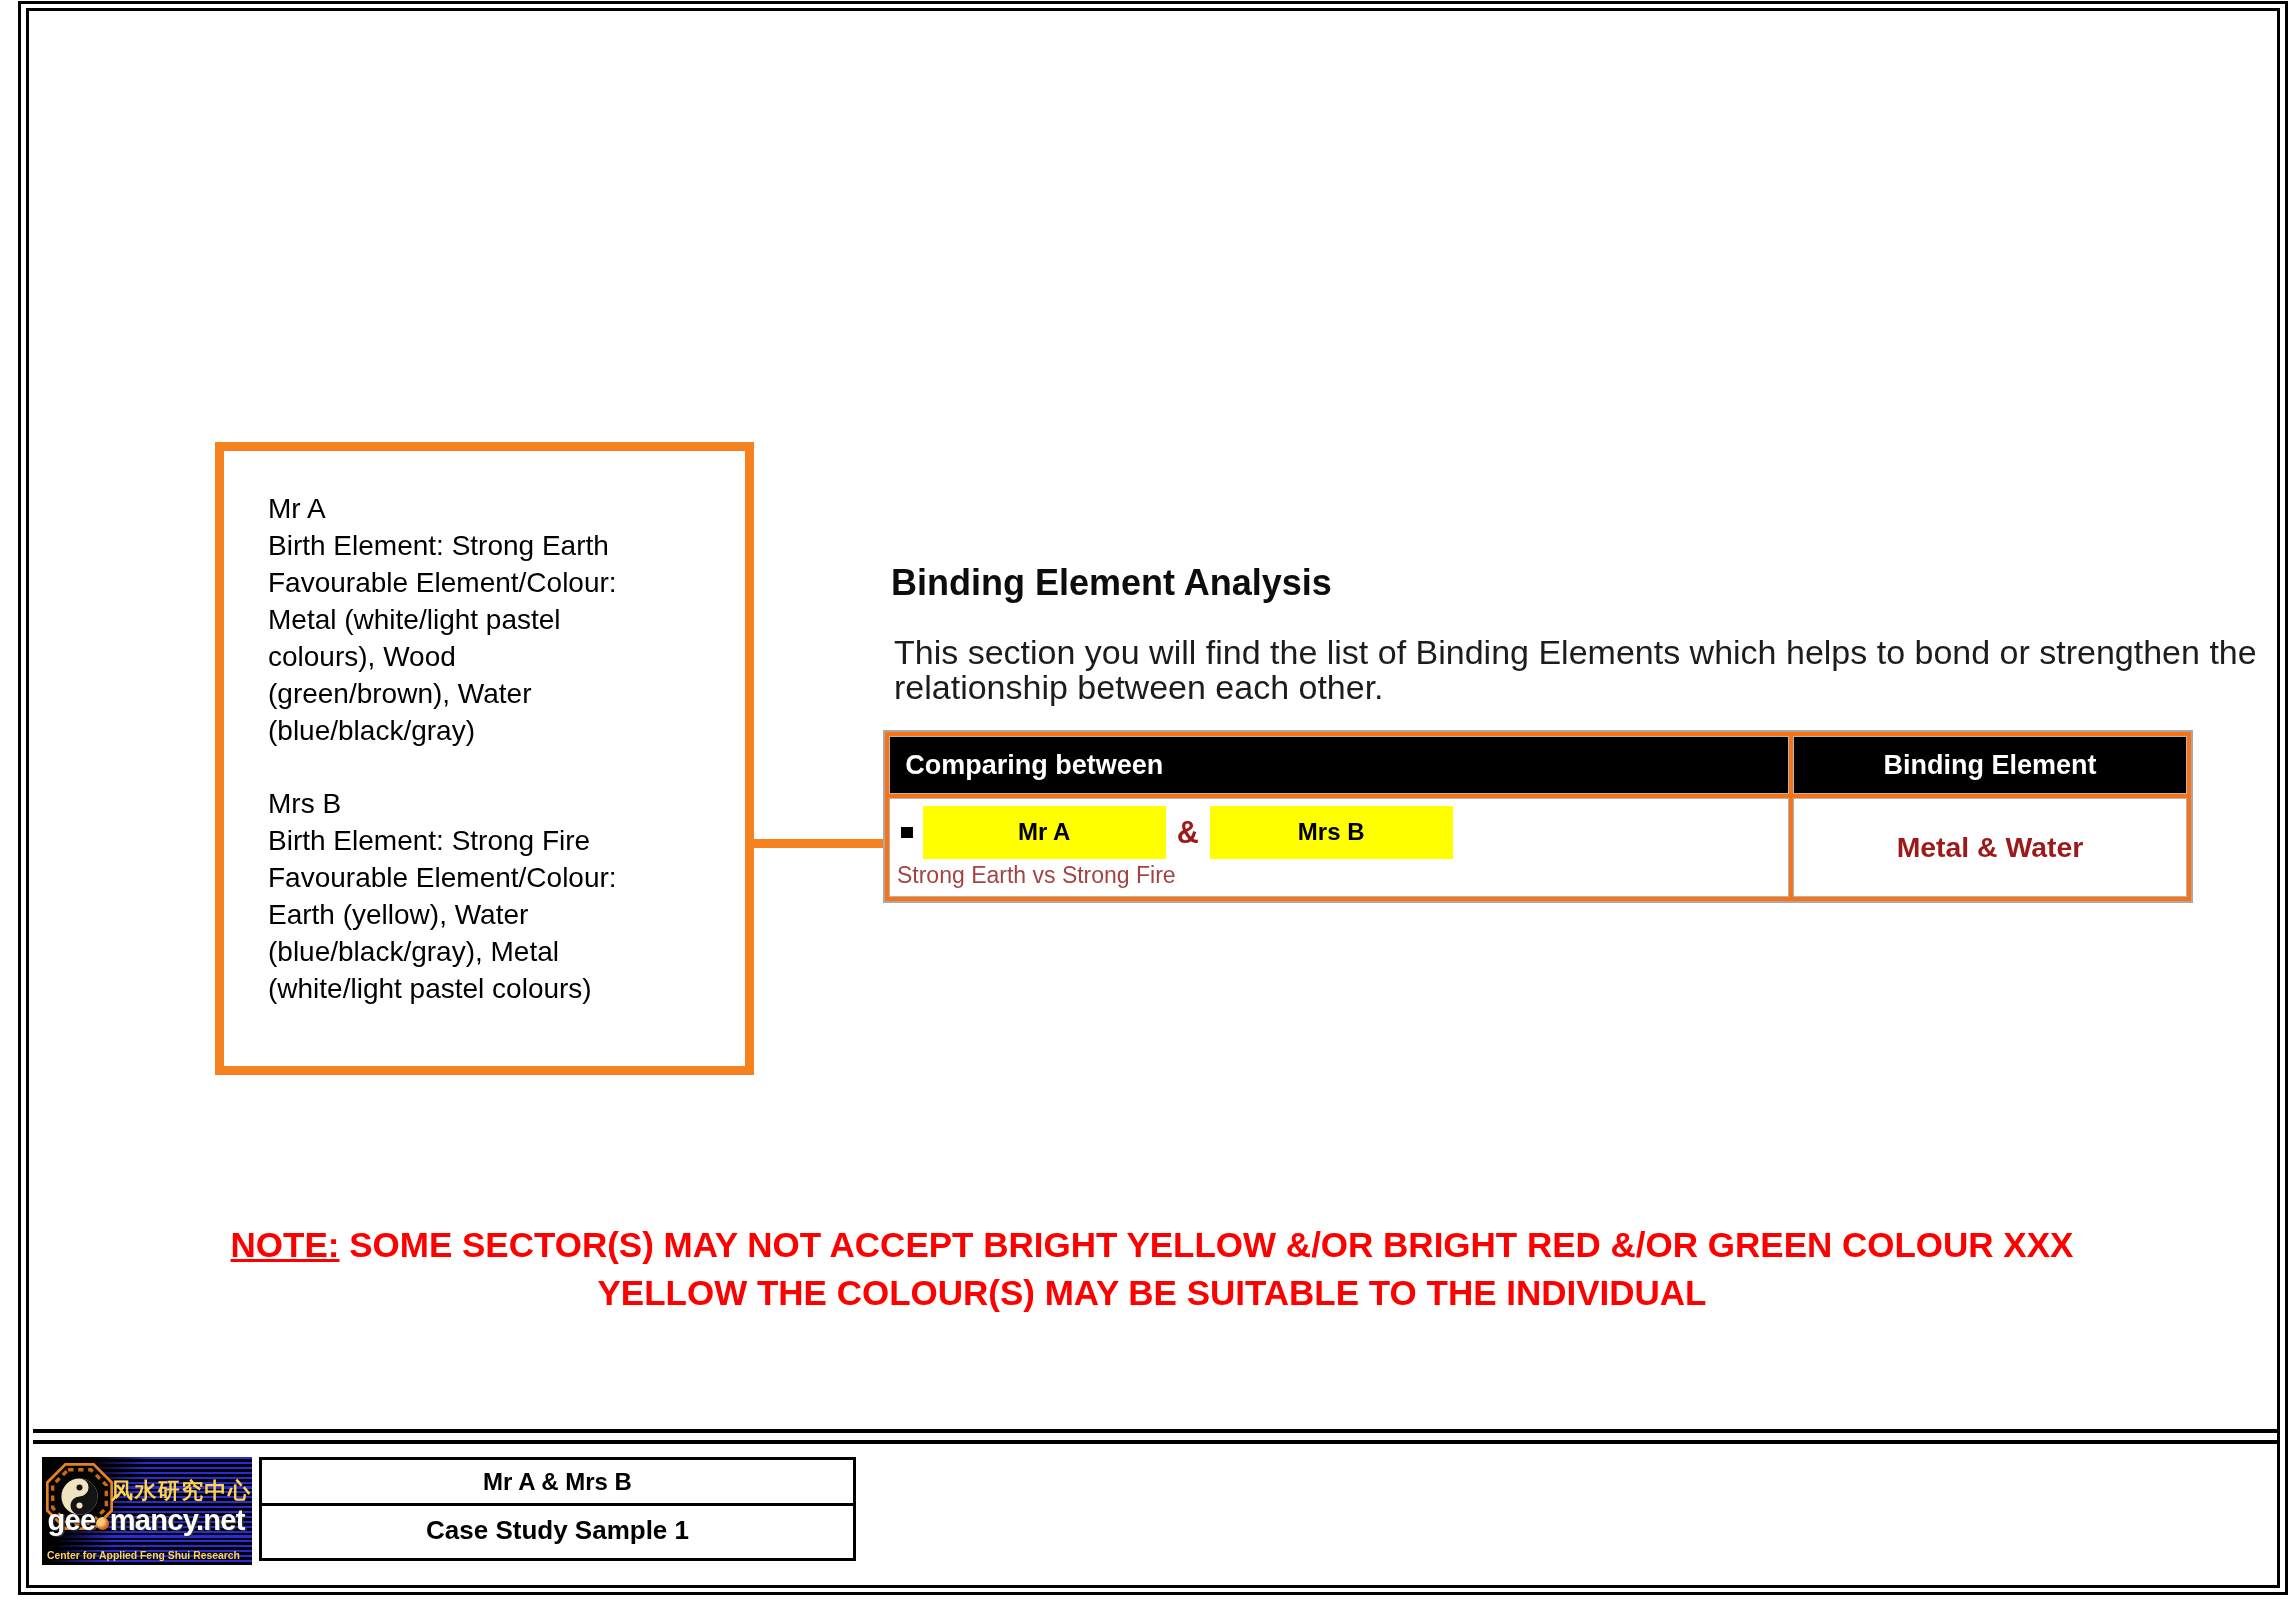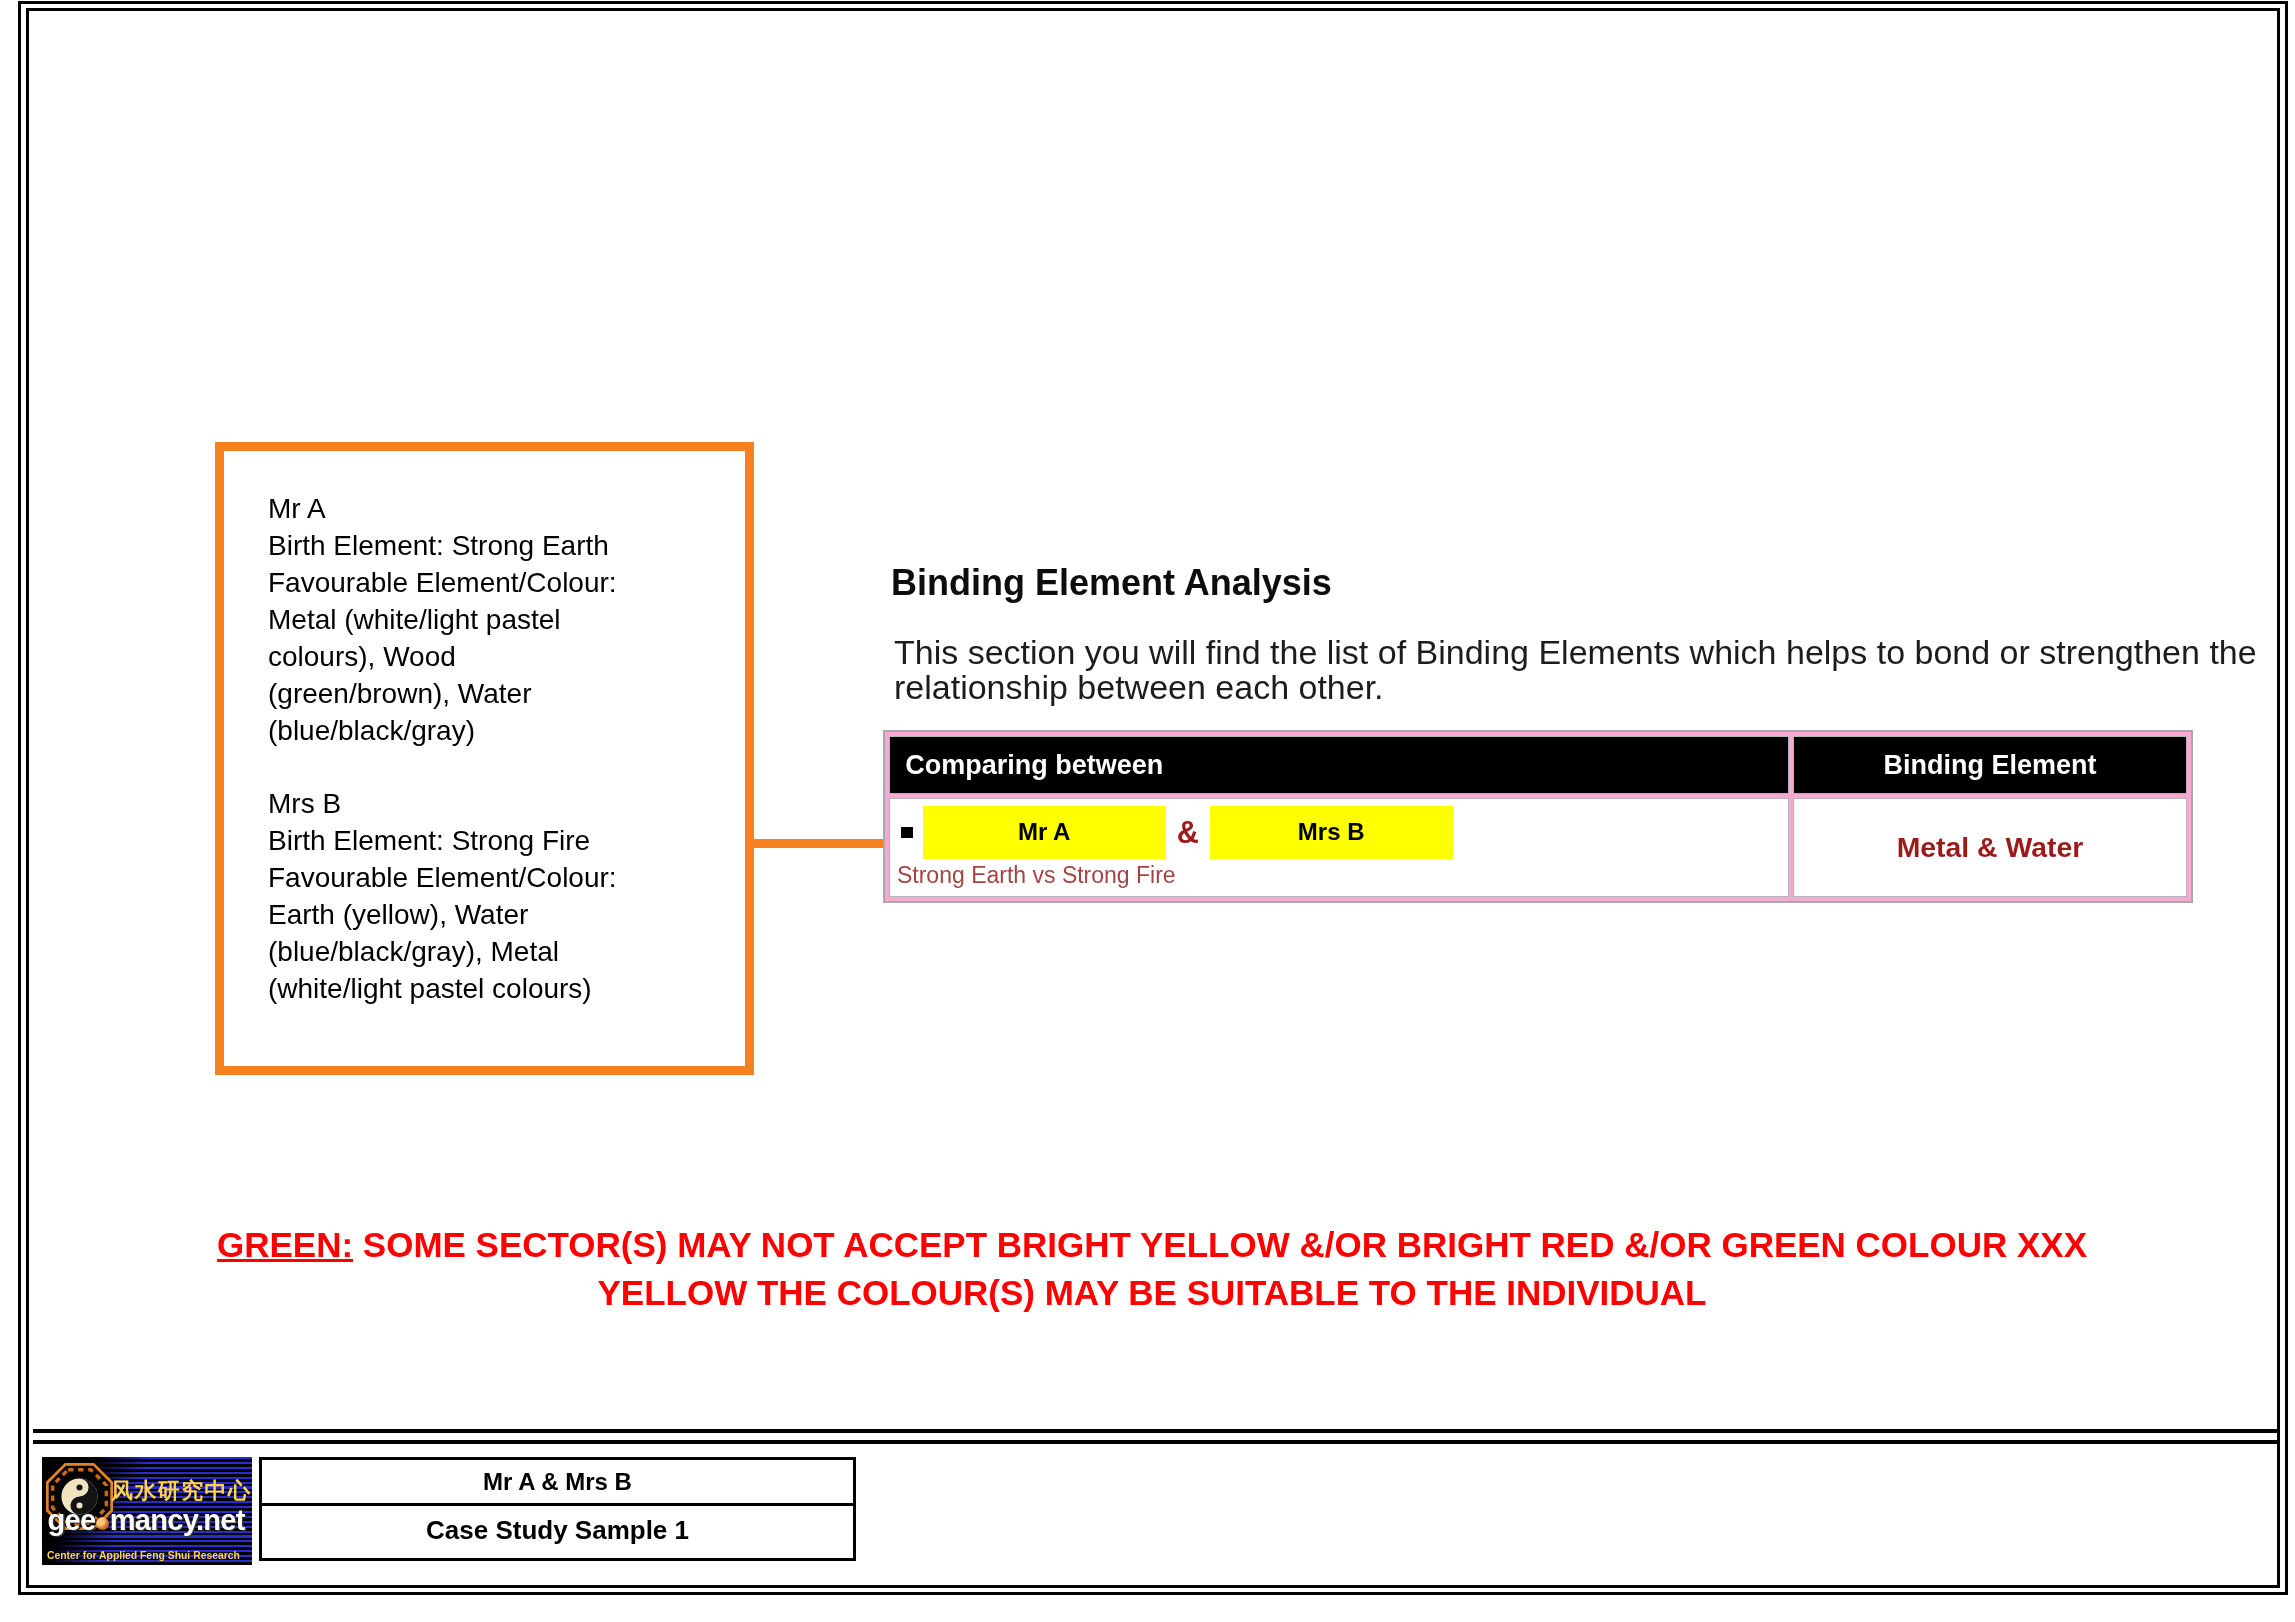--- a/index.html
+++ b/index.html
@@ -20,21 +20,21 @@
   .info-text { font-size:28px; line-height:37px; color:#000; white-space:pre-line; }
   .info-text + .info-text { margin-top:36px; }
   .connector { position:absolute; left:753px; top:839px; width:150px; height:9px; background:#F5821F; }
 
   
   .section-heading { position:absolute; left:891px; top:562px; font-size:36px; font-weight:bold; color:#0d0d0d; }
   .section-desc { position:absolute; left:894px; top:635px; width:1377px; font-size:34px; line-height:35px; color:#1c1c1c; }
 
   
   table.binding { position:absolute; left:883px; top:730px; width:1310px; border:2.8px solid #a9a9a9;
-    border-collapse:separate; border-spacing:4.2px; background:#f9a8d4; table-layout:fixed; }
+    border-collapse:separate; border-spacing:4.2px; background:#f97316; table-layout:fixed; }
   table.binding th { background:#000; color:#fff; font-size:27px; font-weight:bold; height:58px; border:1.4px solid #b5b5b5; }
   th.th-comparing { text-align:left; padding-left:15.3px; width:900px; }
   th.th-binding { text-align:center; }
   td { border:1.4px solid #b5b5b5; background:#fff; }
   td.compare-cell { height:99px; vertical-align:top; padding:4.2px 4.2px 2.8px 4.2px; }
   .compare-line { display:flex; align-items:center; margin-top:2.8px; }
   .bullet { flex:none; width:11.8px; height:11.8px; background:#000; margin:0 9.7px 0 7px; }
   .hl { flex:none; width:243px; height:53px; background:#FFFF00; display:flex; align-items:center; justify-content:center;
         font-size:24px; font-weight:bold; color:#000; }
   .amp { flex:none; font-size:30.5px; font-weight:bold; color:#9C1A1A; margin:0 11px; }
@@ -113,21 +113,21 @@
           <span class="hl">Mrs B</span>
         </div>
         <div class="compare-sub">Strong Earth vs Strong Fire</div>
       </td>
       <td class="binding-cell">Metal &amp; Water</td>
     </tr>
   </tbody>
     </table>
 
   <div class="note">
-    <div><span class="note-label">GREEN:</span><span> SOME SECTOR(S) MAY NOT ACCEPT BRIGHT YELLOW &amp;/OR BRIGHT RED &amp;/OR GREEN COLOUR XXX</span></div>
+    <div><span class="note-label">NOTE:</span><span> SOME SECTOR(S) MAY NOT ACCEPT BRIGHT YELLOW &amp;/OR BRIGHT RED &amp;/OR GREEN COLOUR XXX</span></div>
     <div>YELLOW THE COLOUR(S) MAY BE SUITABLE TO THE INDIVIDUAL</div>
   </div>
 
   <div class="rule rule-1"></div>
   <div class="rule rule-2"></div>
 
   <div class="logo">
     <div class="logo-stripes"></div>
     <div class="logo-shade"></div>
     <svg class="logo-bagua" viewBox="0 0 100 100">

